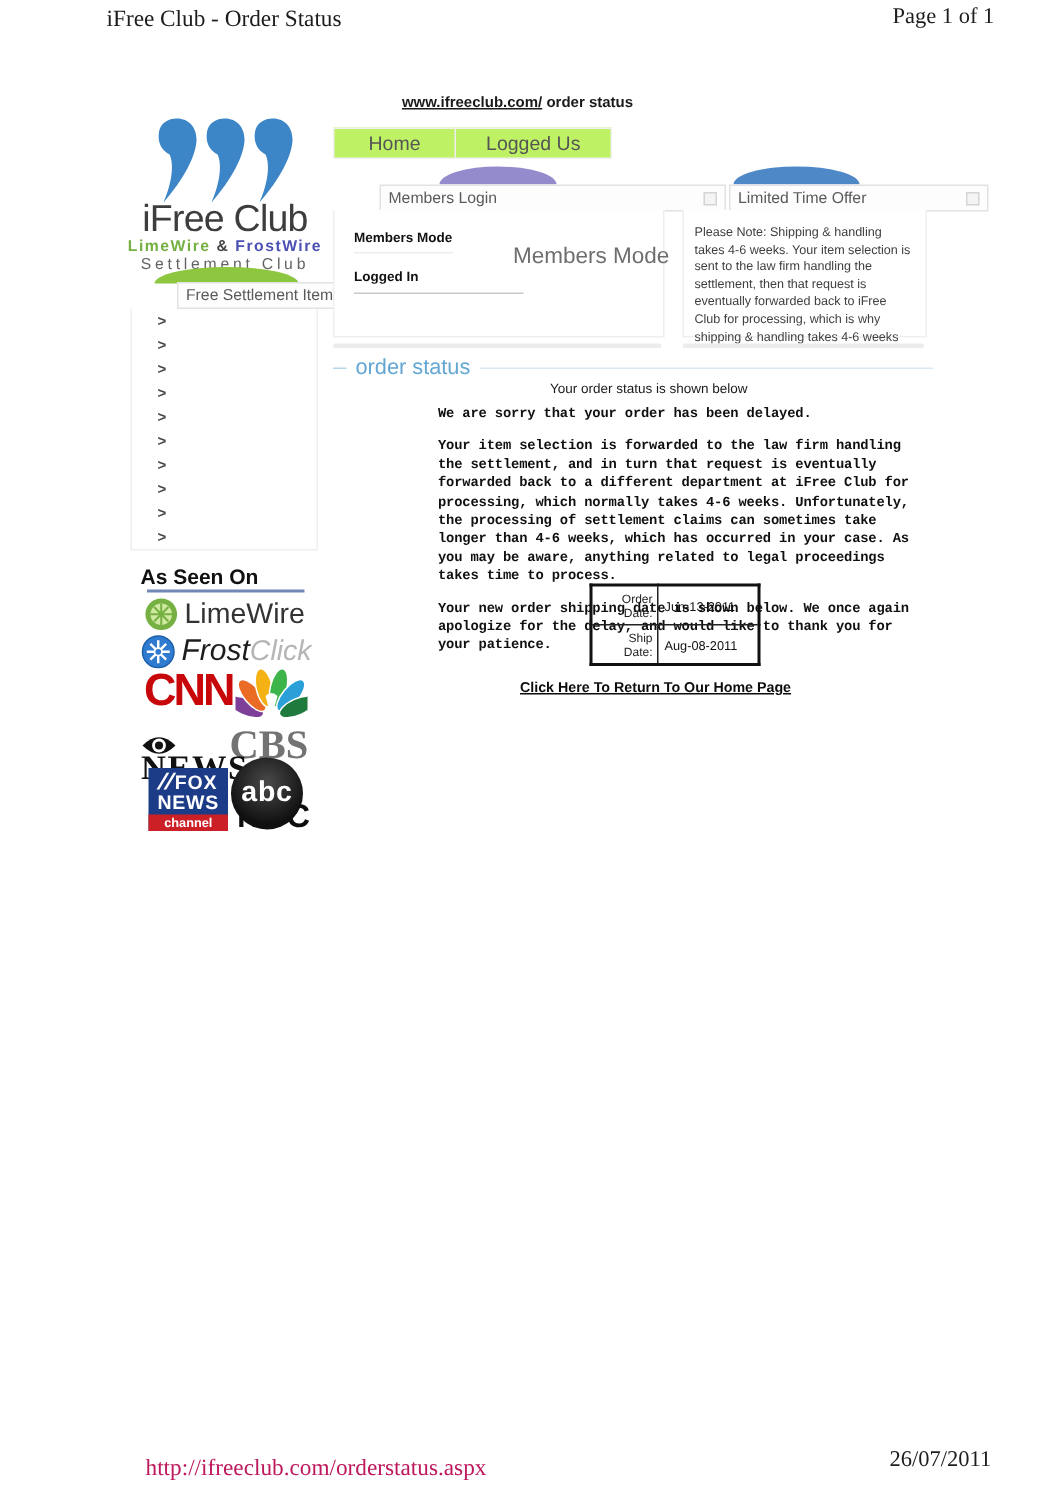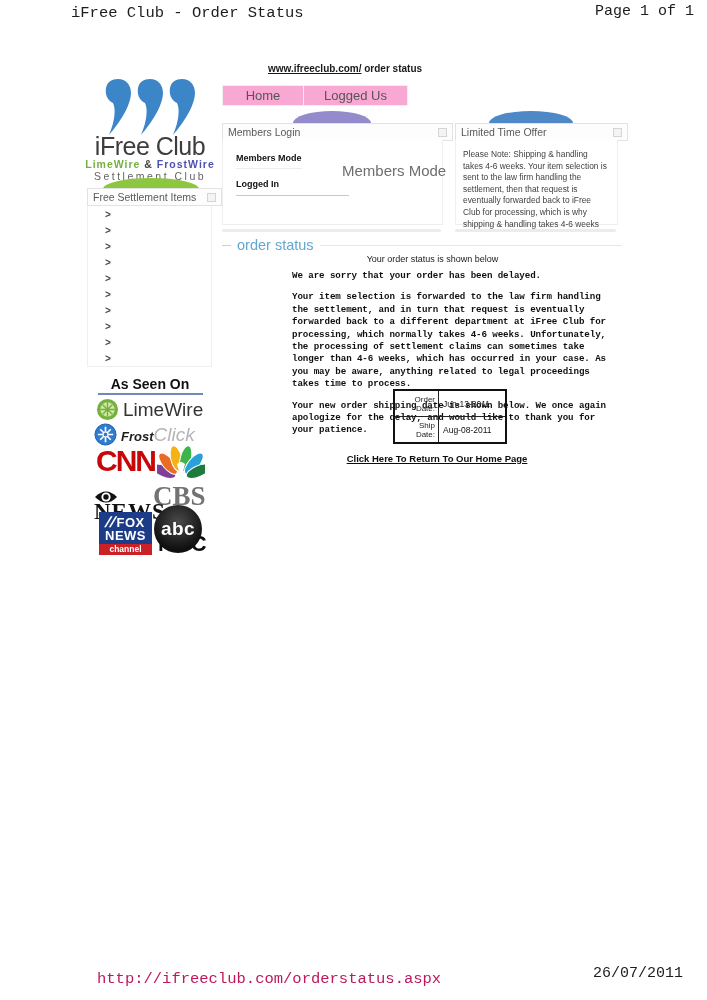--- a/index.html
+++ b/index.html
@@ -1,18 +1,18 @@
 <!DOCTYPE html>
 <html><head>
 <meta charset="utf-8">
 <style>
   html,body{margin:0;padding:0;background:#e9e9e9;}
   .page{position:relative;width:707px;height:1000px;background:#ffffff;overflow:hidden;
         font-family:"Liberation Sans",sans-serif;color:#222;}
-  .serif{font-family:Liberation Mono, monospace;}
+  .serif{font-family:Liberation Serif, serif;}
   .abs{position:absolute;}
 
   
   .print-title{left:71px;top:4px;font-size:15.5px;color:#1d1d1d;}
   .print-page{left:595px;top:3px;font-size:15px;color:#1d1d1d;}
   .print-url{left:97px;top:970px;font-size:15.5px;color:#be185d;}
   .print-date{left:593px;top:965px;font-size:15px;color:#1d1d1d;}
 
   
   .logo-commas{left:104px;top:78px;}
@@ -20,57 +20,57 @@
   .logo-line1{left:85px;top:158px;width:130px;text-align:center;font-size:10.5px;font-weight:bold;letter-spacing:1px;}
   .logo-line1 .lw{color:#76b043;} .logo-line1 .amp{color:#444;} .logo-line1 .fw{color:#4b50b2;}
   .logo-line2{left:85px;top:170px;width:130px;text-align:center;font-size:10.5px;color:#636363;letter-spacing:2.5px;}
   .arc{border-radius:50% 50% 0 0 / 100% 100% 0 0;}
   .arc-green{left:103px;top:178px;width:96px;height:11px;background:#8dc63f;}
   .arc-purple{left:293px;top:111px;width:78px;height:12px;background:#938bcc;}
   .arc-blue{left:489px;top:111px;width:84px;height:12px;background:#4e88c7;}
 
   
   .panel-header{height:16px;background:#fdfdfd;border:1px solid #e2e2e2;color:#5a5a5a;
-    font-size:10.5px;display:flex;align-items:center;justify-content:space-between;padding:0 5px;}
+    font-size:10.5px;display:flex;align-items:center;justify-content:space-between;padding:0 5px;margin-left:31px;}
   .collapse-icon{width:7px;height:7px;border:1px solid #d5d5d5;background:#f4f4f4;}
   .panel-body{background:#fff;border:1px solid #efefef;border-top:none;}
   .shadow-strip{height:3px;background:#ececec;border-radius:2px;}
 
   
   .fsi-header{left:87px;top:188px;width:123px;}
   .fsi-body{left:87px;top:206px;width:123px;height:160px;}
   .fsi-item{padding:2.5px 0 2.5px 17px;font-size:10px;font-weight:bold;color:#4a4a4a;line-height:11px;cursor:pointer;}
 
   
-  .aso-title{left:95px;top:376px;width:110px;text-align:center;font-size:14px;font-weight:bold;color:#101010;}
+  .aso-title{left:78px;top:376px;width:110px;text-align:center;font-size:14px;font-weight:bold;color:#101010;}
   .aso-rule{left:98px;top:393px;width:105px;height:2px;background:#7187b7;}
   .brand-row{display:flex;align-items:center;gap:4px;}
   .limewire-row{left:96px;top:398px;}
   .limewire-text{font-size:19px;color:#333;}
   .frostwire-row{left:94px;top:423px;}
-  .frost{font-size:13px;font-weight:bold;font-style:italic;color:#1d1d1d;}
+  .frost{font-size:20px;font-weight:normal;font-style:italic;color:#1d1d1d;}
   .wire{font-size:19px;font-style:italic;color:#b5b5b5;}
   .cnn-text{left:96px;top:444px;font-size:30px;font-weight:800;color:#c8070b;letter-spacing:-2px;}
   .peacock{left:157px;top:446px;}
   .nbc-text{left:158px;top:483px;font-size:22px;font-weight:bold;color:#0d0d0d;letter-spacing:0.5px;margin-top:48px;}
   .cbs-row{left:94px;top:481px;display:flex;align-items:center;gap:2px;}
   .cbs-text{font-family:"Liberation Serif",serif;font-size:27px;font-weight:bold;color:#737373;margin-left:33px;}
   .cbs-news{left:94px;top:499px;font-family:"Liberation Serif",serif;font-size:23px;font-weight:bold;color:#111;letter-spacing:1px;}
   .fox-box{left:99px;top:512px;width:53px;background:#1d3c87;text-align:center;padding-top:3px;}
   .fox-slashes{display:inline-block;color:#fff;font-style:italic;font-weight:bold;font-size:15px;transform:skewX(-12deg);margin-right:1px;}
   .fox-line{color:#fff;font-weight:bold;font-size:13px;line-height:13px;letter-spacing:0.5px;}
   .fox-channel{margin-top:2px;background:#cc2027;color:#fff;font-size:8.5px;font-weight:bold;line-height:11px;}
   .abc-circle{left:154px;top:505px;width:48px;height:48px;border-radius:50%;
     background:radial-gradient(circle at 50% 35%,#4a4a4a,#101010 70%);
     display:flex;align-items:center;justify-content:center;color:#fff;font-size:19px;font-weight:bold;letter-spacing:0.5px;}
 
   
   .site-link-line{left:240px;top:63px;width:210px;text-align:center;font-size:10px;font-weight:bold;color:#1a1a1a;}
   .site-link{text-decoration:underline;cursor:pointer;}
-  .nav-strip{left:222px;top:85px;width:184px;height:19px;display:flex;border:1px solid #f0f0f0;background:#f9a8d4;}
+  .nav-strip{left:222px;top:85px;width:184px;height:19px;display:flex;border:1px solid #f0f0f0;background:#bef264;}
   .nav-cell{display:flex;align-items:center;justify-content:center;font-size:13px;color:#555;cursor:pointer;}
   .nav-home{flex:0 0 80px;border-right:1px solid #eee;}
   .nav-contact{flex:1;}
 
   
   .ml-header{left:222px;top:123px;width:219px;}
   .ml-body{left:222px;top:140px;width:219px;height:84px;}
   .ml-mode-label{left:236px;top:153px;font-size:9px;font-weight:bold;color:#111;}
   .ml-mode-underline{left:236px;top:168px;width:66px;height:1px;background:#ededed;}
   .ml-mode-value{left:342px;top:162px;font-size:15px;color:#6e6e6e;}

